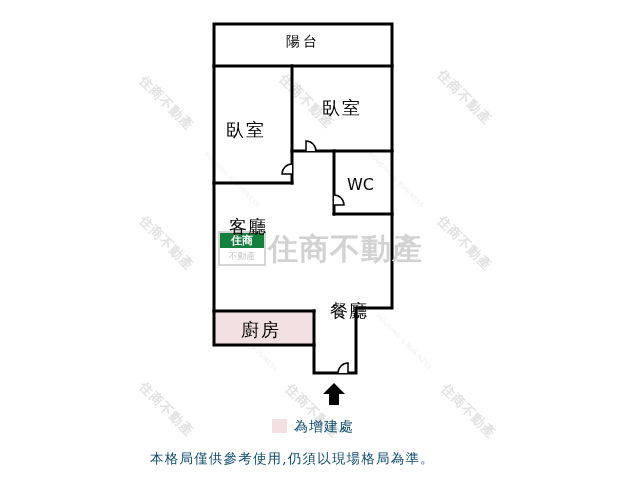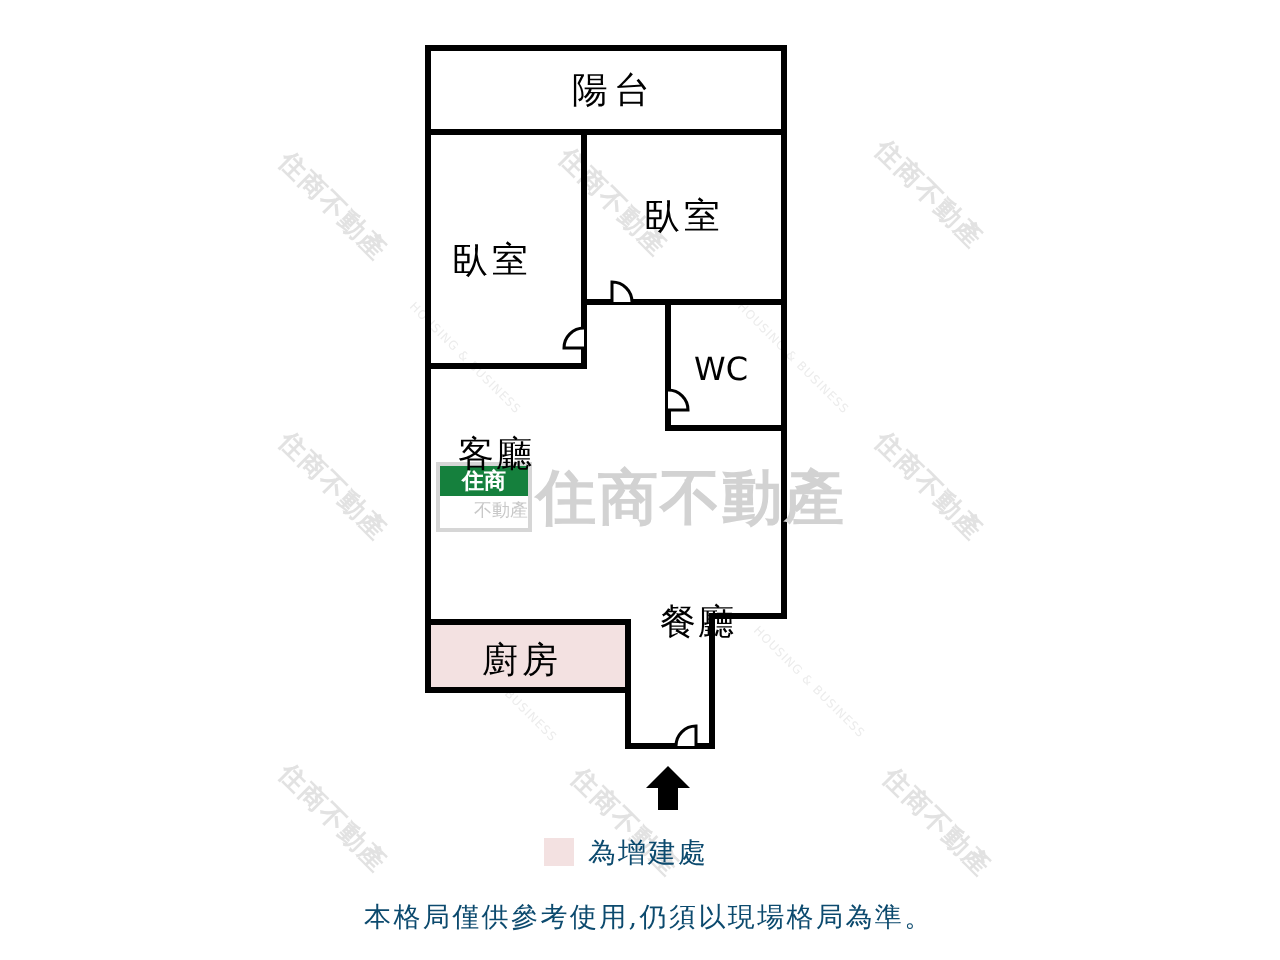--- a/index.html
+++ b/index.html
@@ -13,28 +13,28 @@
     transform: rotate(45deg); transform-origin:left top; white-space:nowrap; letter-spacing:1px;
   }
   .wm-small {
     position:absolute; color:#ececec; font-size:6px; transform: rotate(45deg);
     transform-origin:left top; white-space:nowrap; letter-spacing:0.5px;
   }
   .legend-text, .note-text {
     position:absolute; color:#0c4a6e; font-family: "DejaVu Serif", serif; white-space:nowrap;
   }
   .legend-text { left:294px; top:418px; font-size:14px; letter-spacing:1px; }
-  .note-text { left:150px; top:450px; font-size:13.5px; letter-spacing:1.2px;margin-left:32px; }
+  .note-text { left:150px; top:450px; font-size:13.5px; letter-spacing:1.2px; }
   .legend-swatch { position:absolute; left:272px; top:419px; width:15px; height:14px; }
   .logo-box {
     position:absolute; left:218px; top:231px; width:44px; height:31px;
     border:2px solid #d6d6d6; background:#ffffff;
   }
   .logo-top { position:absolute; left:0; top:0; width:44px; height:15px; background:#15803d; color:#fff; font-size:11px; font-weight:bold; text-align:center; line-height:15px; }
-  .logo-bottom { position:absolute; left:0; top:16px; width:44px; height:15px; color:#c8c8c8; font-size:9px; text-align:right; line-height:15px; }
+  .logo-bottom { position:absolute; left:0; top:16px; width:44px; height:15px; color:#c8c8c8; font-size:9px; text-align:center; line-height:15px; }
   .logo-big { position:absolute; left:268px; top:229px; color:#d2d2d2; font-size:30px; font-weight:bold; letter-spacing:1px; white-space:nowrap; }
 </style>
 </head>
 <body>
 
 <div class="wm" style="left:148px; top:72px;">住商不動產</div>
 <div class="wm" style="left:288px; top:70px;">住商不動產</div>
 <div class="wm" style="left:446px; top:66px;">住商不動產</div>
 <div class="wm" style="left:148px; top:212px;">住商不動產</div>
 <div class="wm" style="left:446px; top:212px;">住商不動產</div>
@@ -78,21 +78,21 @@
 
   <path d="M334,383 L345,394 L339,394 L339,405 L329,405 L329,394 L323,394 Z" fill="#000"></path>
 </svg>
 
 <div class="logo-box">
   <div class="logo-top">住商</div>
   <div class="logo-bottom">不動產</div>
 </div>
 <div class="logo-big">住商不動產</div>
 
-<div class="abs" style="left:286px; top:33px; font-size:18px; letter-spacing:3px;">陽台</div>
+<div class="abs" style="left:286px; top:33px; font-size:14px; letter-spacing:3px;">陽台</div>
 <div class="abs" style="left:226px; top:118px; font-size:18px; letter-spacing:2px;">臥室</div>
 <div class="abs" style="left:322px; top:96px; font-size:18px; letter-spacing:2px;">臥室</div>
 <div class="abs" style="left:347px; top:175px; font-size:16px;">WC</div>
 <div class="abs" style="left:229px; top:215px; font-size:18px; letter-spacing:1px;">客廳</div>
 <div class="abs" style="left:330px; top:251px; font-size:18px; letter-spacing:1px;margin-top:48px;">餐廳</div>
 <div class="abs" style="left:241px; top:318px; font-size:18px; letter-spacing:2px;font-family:Liberation Serif, serif;">廚房</div>
 
 <div class="legend-swatch" style="background:#f3e1e1;"></div>
 <div class="legend-text">為增建處</div>
 

